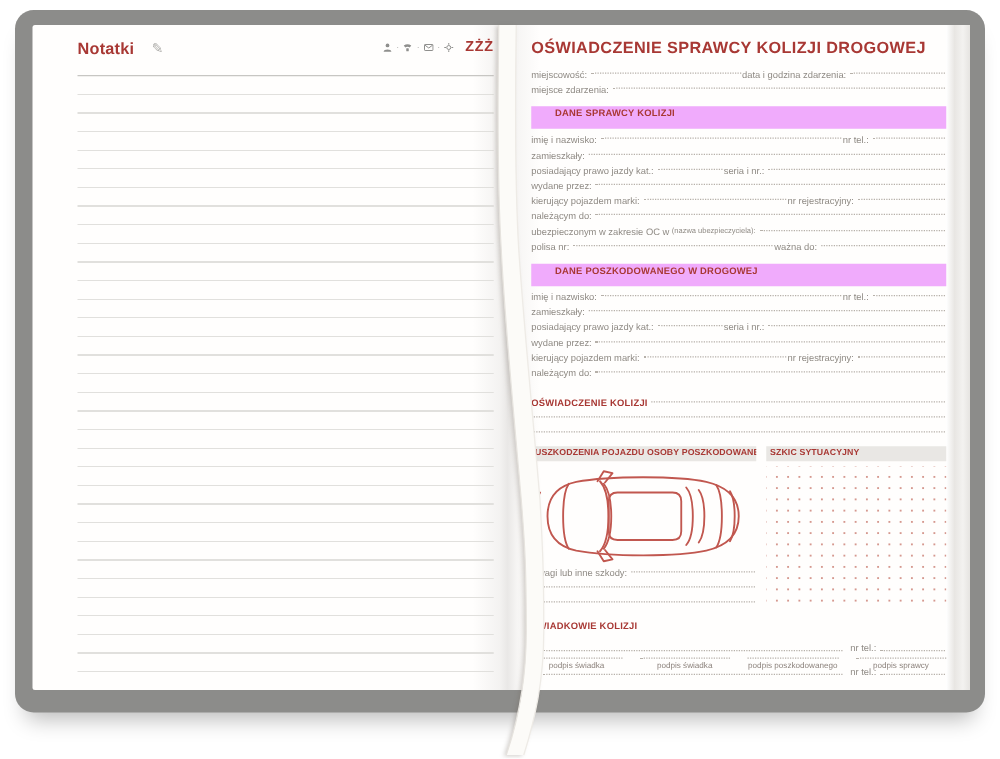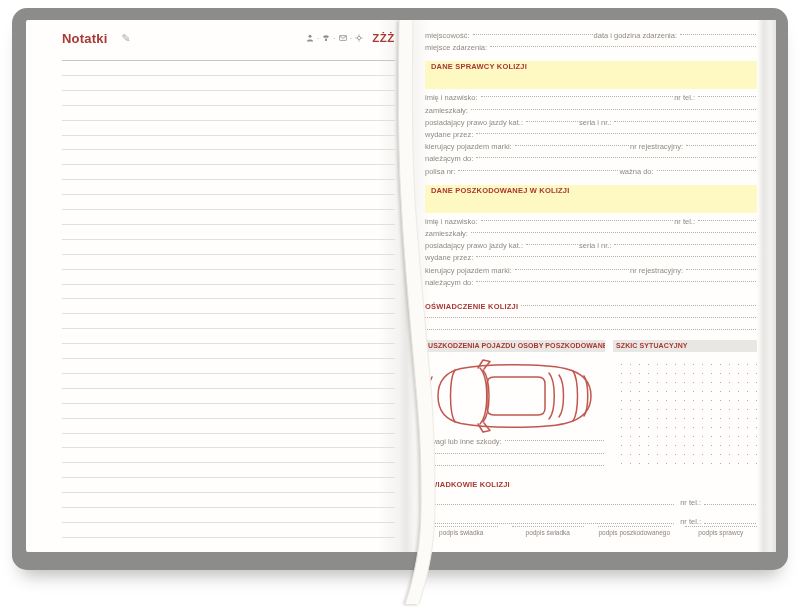--- a/index.html
+++ b/index.html
@@ -34,22 +34,22 @@
   .form-title{color:#a83834;font-weight:bold;font-size:13px;letter-spacing:0.3px;margin-bottom:9px;white-space:nowrap;}
   .frow{display:flex;align-items:center;height:12.2px;font-size:7.5px;color:#8f8a84;}
   .lbl{white-space:nowrap;padding-bottom:1px;line-height:9px;}
   .lbl.small{font-size:6px;}
   .dots{flex:1;border-bottom:1px dotted #b6b0a9;margin:0 1px 3px 3px;height:0;}
   .dots.w52{flex:0 0 52px;}
   .dots.w58{flex:0 0 58px;}
   .dots.w70{flex:0 0 70px;}
   .dots.w120{flex:0 0 120px;}
   .dots.w160{flex:0 0 160px;}
-  .band{background:#fef9c3;color:#a83834;font-weight:bold;font-size:7.5px;letter-spacing:0.2px;
-        height:28px;line-height:12.5px;padding-left:6px;margin-top:7px;margin-bottom:3px;}
+  .band{background:#f0abfc;color:#a83834;font-weight:bold;font-size:7.5px;letter-spacing:0.2px;
+        height:18px;line-height:12.5px;padding-left:19px;margin-top:7px;margin-bottom:3px;}
   .red-inline{color:#a83834;font-weight:bold;font-size:7.5px;letter-spacing:0.2px;}
   .two-col{display:flex;gap:8px;margin-top:3px;}
   .col-left{width:180px;}
   .col-right{width:144px;}
   .band2{background:#e9e7e4;color:#a83834;font-weight:bold;font-size:7px;letter-spacing:0.1px;
          height:12px;line-height:12.5px;padding-left:3px;white-space:nowrap;overflow:hidden;}
   .car-box{margin-top:4px;height:80px;}
   .dotgrid{margin-top:4px;height:114px;
          background-image:radial-gradient(circle,#d5988f 0.7px,rgba(0,0,0,0) 0.9px);
          background-size:9px 9px;background-position:4px 4px;}
@@ -101,20 +101,21 @@
               <line x1="6.2" y1="4" x2="7.6" y2="4"></line>
             </g>
           </svg>
       </span>
       <span class="brand">ZŻŻ</span>
     </div>
   </div>
   <div class="ruled"></div>
 
   <div class="right-content">
+    <div class="form-title">OŚWIADCZENIE SPRAWCY KOLIZJI DROGOWEJ</div>
 
     <div class="frow">
       <span class="lbl">miejscowość:</span>
       <span class="dots w120"></span>
       <span class="lbl">data i godzina zdarzenia:</span>
       <span class="dots"></span>
     </div>
     <div class="frow">
       <span class="lbl">miejsce zdarzenia:</span>
       <span class="dots"></span>
@@ -146,27 +147,32 @@
       <span class="lbl">kierujący pojazdem marki:</span>
       <span class="dots"></span>
       <span class="lbl">nr rejestracyjny:</span>
       <span class="dots w70"></span>
     </div>
     <div class="frow">
       <span class="lbl">należącym do:</span>
       <span class="dots"></span>
     </div>
     <div class="frow">
+      <span class="lbl">ubezpieczonym w zakresie OC w</span>
+      <span class="lbl small" style="margin-left:2px;">(nazwa ubezpieczyciela):</span>
+      <span class="dots"></span>
+    </div>
+    <div class="frow">
       <span class="lbl">polisa nr:</span>
       <span class="dots w160"></span>
       <span class="lbl">ważna do:</span>
       <span class="dots"></span>
     </div>
 
-    <div class="band">DANE POSZKODOWANEJ W KOLIZJI</div>
+    <div class="band">DANE POSZKODOWANEGO W DROGOWEJ</div>
 
     <div class="frow">
       <span class="lbl">imię i nazwisko:</span>
       <span class="dots"></span>
       <span class="lbl">nr tel.:</span>
       <span class="dots w58"></span>
     </div>
     <div class="frow">
       <span class="lbl">zamieszkały:</span>
       <span class="dots"></span>

